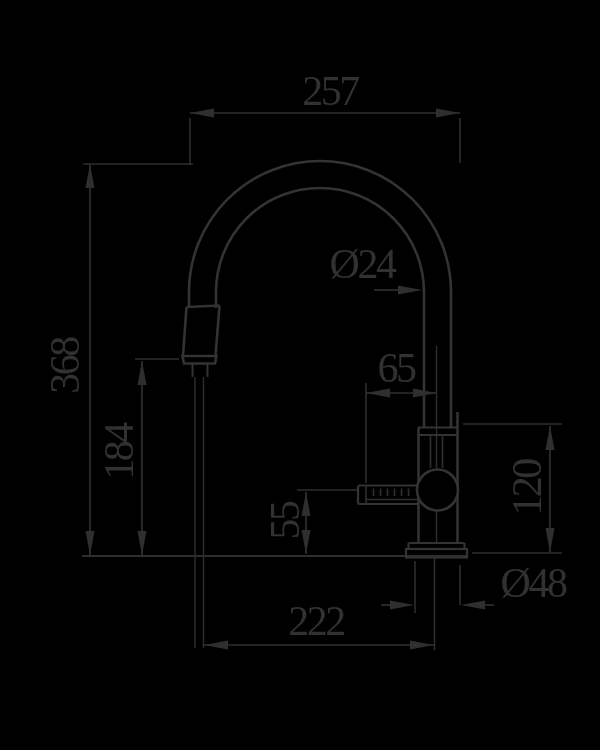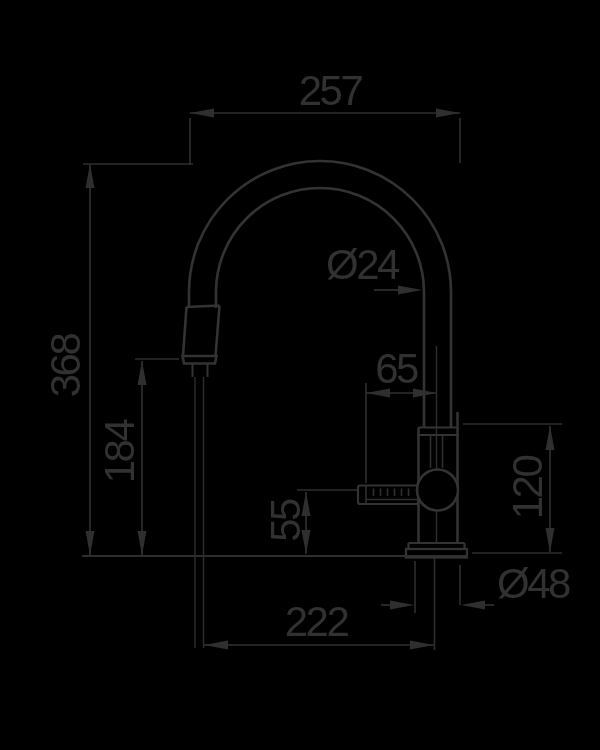--- a/index.html
+++ b/index.html
@@ -1,21 +1,21 @@
 <!DOCTYPE html>
 <html><head>
 <meta charset="utf-8">
 <style>
   html,body{margin:0;padding:0;background:#000;}
   .stage{
     position:relative;
     width:600px;height:750px;
     background:#000000;
     overflow:hidden;
-    font-family:Liberation Sans, sans-serif;
+    font-family:Liberation Serif, serif;
   }
   svg{position:absolute;left:0;top:0;}
   .part{stroke:#333333;stroke-width:2.6;fill:none;stroke-linecap:butt;}
   .part-thin{stroke:#2f2f2f;stroke-width:1.6;fill:none;}
   .dim{stroke:#2f2f2f;stroke-width:1.7;fill:none;}
   .ext{stroke:#2e2e2e;stroke-width:1.6;fill:none;}
   .arrow{fill:#2f2f2f;stroke:none;}
   .dimtext{
     fill:#313131;
     font-size:42px;

